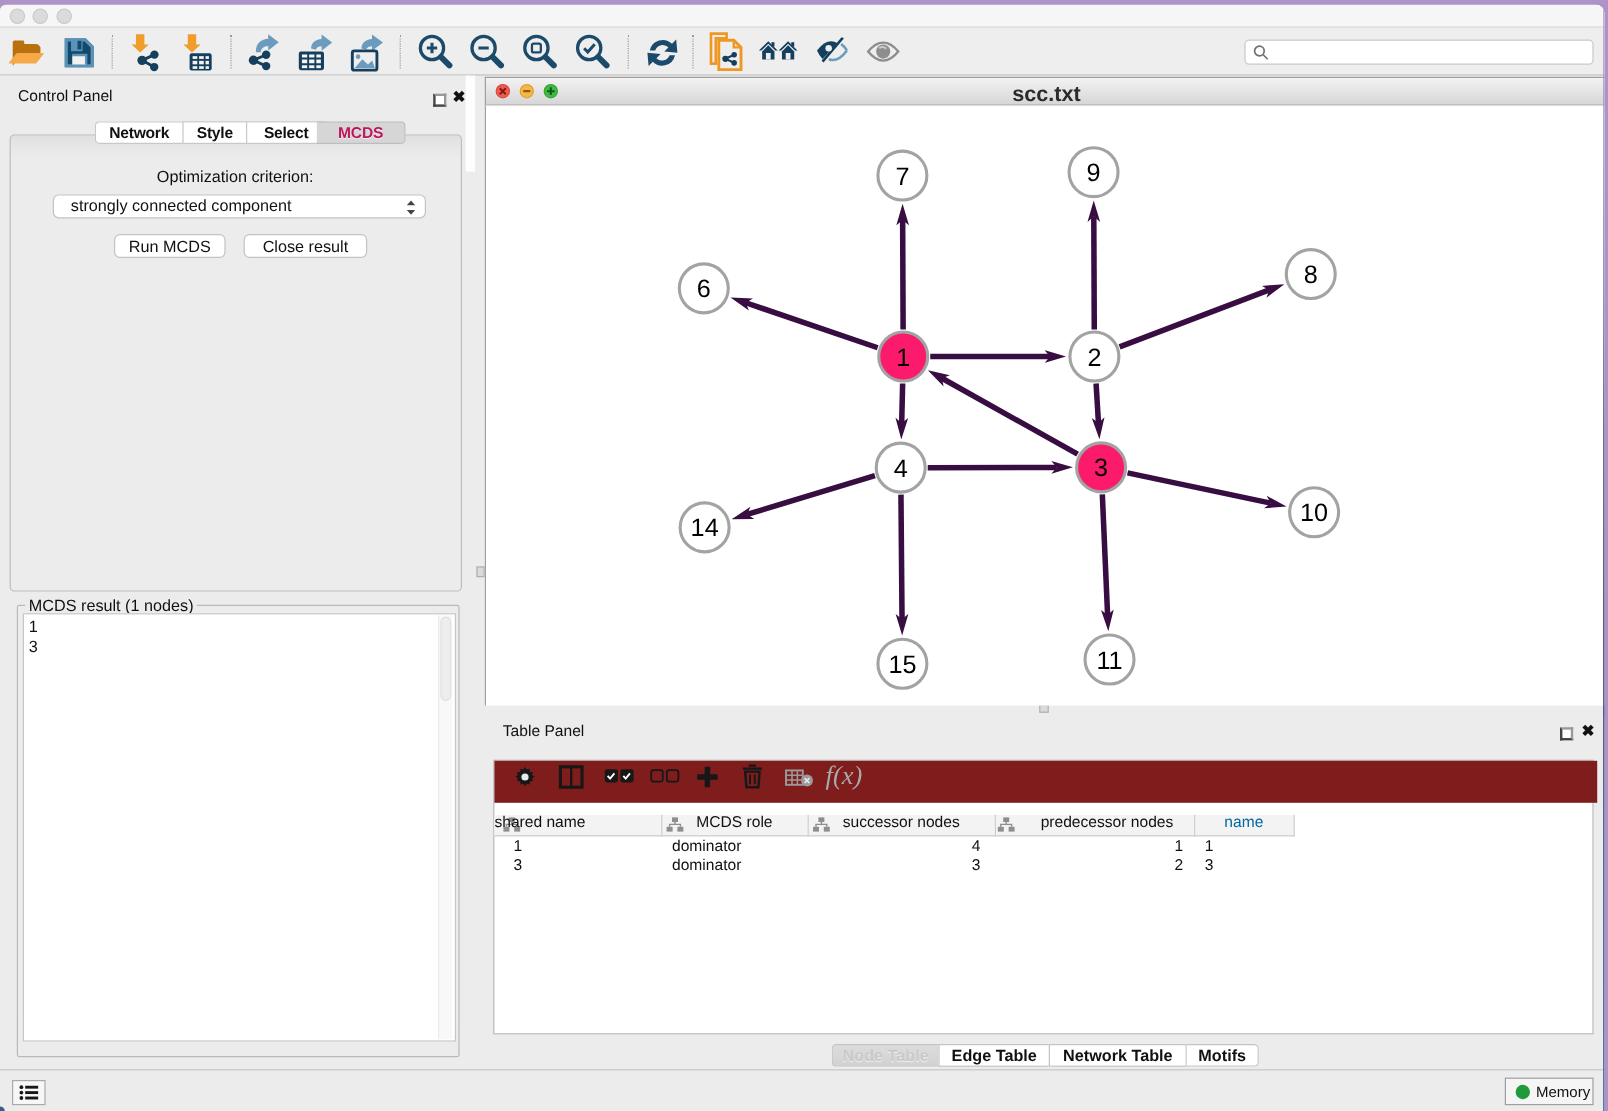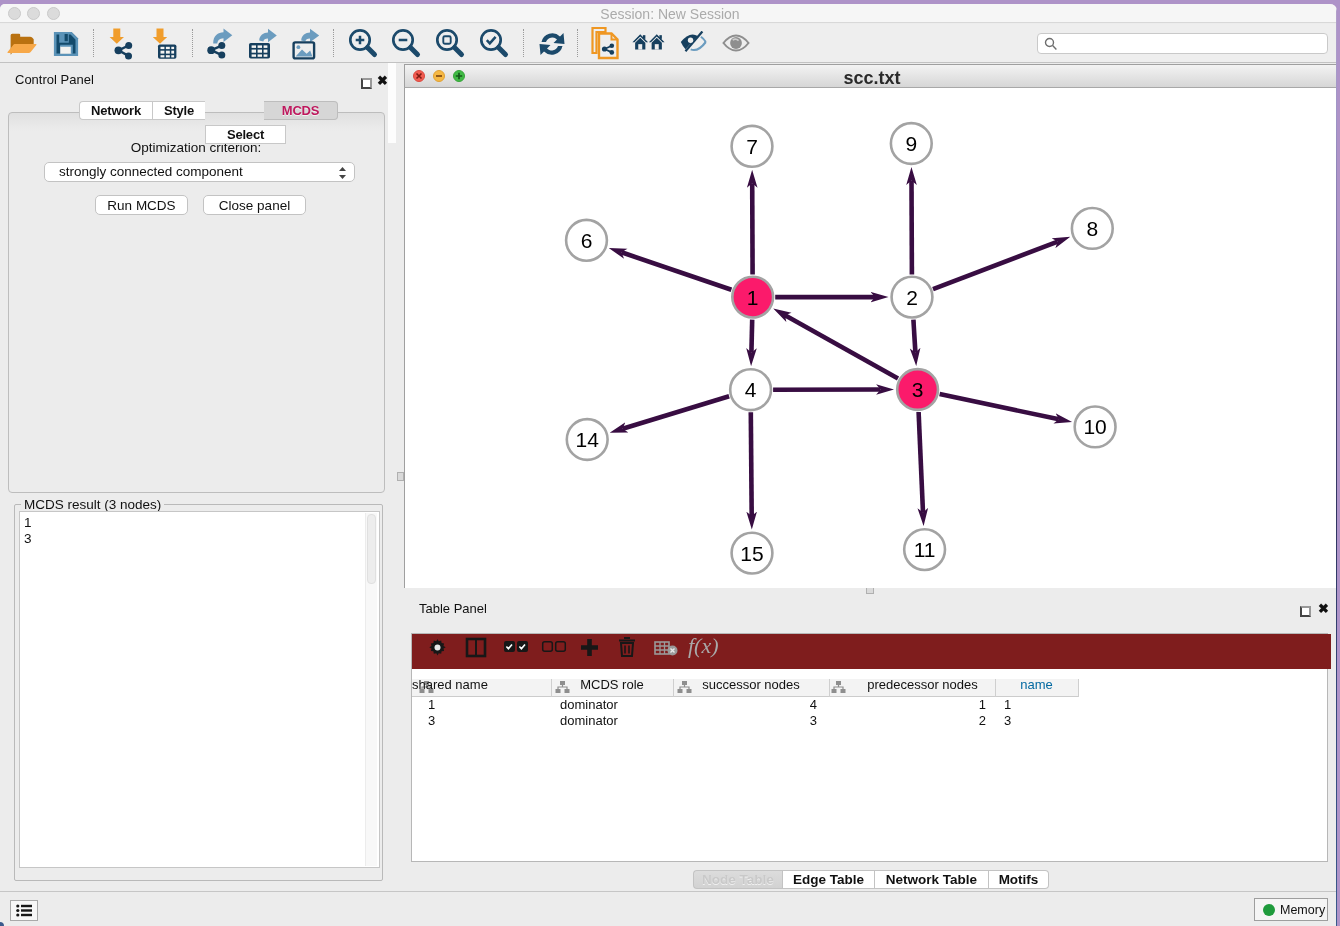--- a/index.html
+++ b/index.html
@@ -36,21 +36,20 @@
 .statusbar { position:absolute; left:0; top:887px; width:1340px; height:35px; background:#ececec; border-top:1px solid #c6c6c6; }
 </style>
 </head>
 <body>
 <div class="win">
 
   <div class="titlebar">
     <div class="tl" style="left:8px;"></div>
     <div class="tl" style="left:27px;"></div>
     <div class="tl" style="left:47px;"></div>
-    <div class="title">Session: New Session</div>
   </div>
 
   <div class="toolbar" id="maintoolbar">
 
     <svg class="ticon" style="left:5px; top:8px;" width="36" height="28" viewBox="0 0 36 28">
       <path d="M5.6 3.4 q0-1.6 1.6-1.6 h6.8 q1.2 0 1.2 1.2 v1.7 h9.8 q1.4 0 2.4 1.1 l1.3 1.5 v4.5 l-2 2.3 h-15 l-5.6 8.2 q-0.5 0.8 -0.5 -0.6 z" fill="#b97110"></path>
       <path d="M9.4 12.1 h21.3 q1.4 0 0.6 1 l-5.6 6.9 q-0.8 1 -2.2 1 H3.2 q-1.4 0 -0.6 -1 l5.6 -6.9 q0.8 -1 1.2 -1 z" fill="#f7a848"></path>
     </svg>
 
     <svg class="ticon" style="left:53px; top:7px;" width="26" height="26" viewBox="0 0 26 26">
@@ -194,37 +193,37 @@
     </div>
   </div>
 
   <div class="cpanel" id="cpanel">
     <div class="phead" style="position:absolute; left:15px; top:9px;">Control Panel</div>
     <div class="float-ic" style="left:361px; top:15px;"></div>
     <div class="close-ic" style="left:377px; top:13px;">✖</div>
 
     <div class="tab" style="left:79px; top:38px; width:73px; border-right:none; border-radius:4px 0 0 4px;">Network</div>
     <div class="tab" style="left:152px; top:38px; width:53px; border-right:none;">Style</div>
-    <div class="tab" style="left:205px; top:38px; width:81px;margin-top:24px;">Select</div>
+    <div class="tab" style="left:205px; top:38px; width:67px;">Select</div>
     <div class="tab" style="left:264px; top:38px; width:74px; background:#d6d6d6; border-color:#bdbdbd; color:#be185d; text-shadow:0 1px 0 #f2f2f2; border-radius:0 4px 4px 0; border-left:none;">MCDS</div>
 
     <div class="innerpanel"></div>
     <div style="position:absolute; left:0; top:77px; width:392px; text-align:center; font-size:13.5px; color:#111;">Optimization criterion:</div>
     <div class="combo" style="left:44px; top:99px; width:311px; height:20px;">
       <span style="position:absolute; left:14px; top:1px;">strongly connected component</span>
       <svg width="11" height="14" viewBox="0 0 11 14" style="position:absolute; right:6px; top:3px;">
         <path d="M2 5 L5.5 1 L9 5 z" fill="#444"></path>
         <path d="M2 9 L5.5 13 L9 9 z" fill="#444"></path>
       </svg>
     </div>
     <div class="btn" style="left:95px; top:132px; width:93px; height:20px; line-height:19px;">Run MCDS</div>
-    <div class="btn" style="left:203px; top:132px; width:103px; height:20px; line-height:19px;">Close panel</div>
+    <div class="btn" style="left:203px; top:132px; width:103px; height:20px; line-height:19px;">Close result</div>
 
     <div style="position:absolute; left:14px; top:441px; width:369px; height:377px;  border:1px solid #b9b9b9; border-radius:2px;"></div>
-    <div style="position:absolute; left:21px; top:434px; background:#ececec; padding:0 3px; font-size:13.5px; color:#111;">MCDS result (3 nodes)</div>
+    <div style="position:absolute; left:21px; top:434px; background:#ececec; padding:0 3px; font-size:13.5px; color:#111;">MCDS result (1 nodes)</div>
     <div style="position:absolute; left:19px; top:448px; width:361px; height:357px; background:#fff; border:1px solid #c6c6c6;">
       <div style="position:absolute; left:4px; top:3px; font-size:13.5px; color:#111; line-height:16px;">1<br>3</div>
       <div style="position:absolute; right:2px; top:1px; width:12px; height:353px; background:#f8f8f8; border-left:1px solid #ececec;">
         <div style="position:absolute; left:1px; top:1px; width:9px; height:70px; background:#ededed; border-radius:4px; border:1px solid #e0e0e0;"></div>
       </div>
     </div>
 
     <div style="position:absolute; left:388px; top:0px; width:8px; height:80px; background:#fdfdfd;"></div>
   </div>
 

